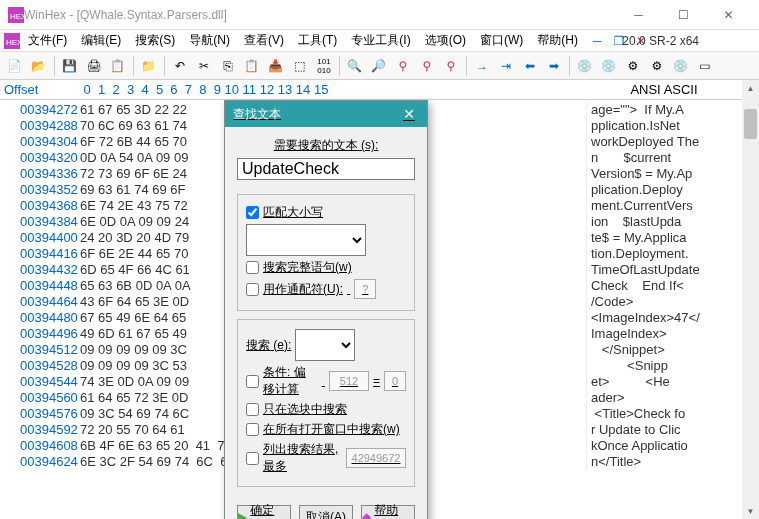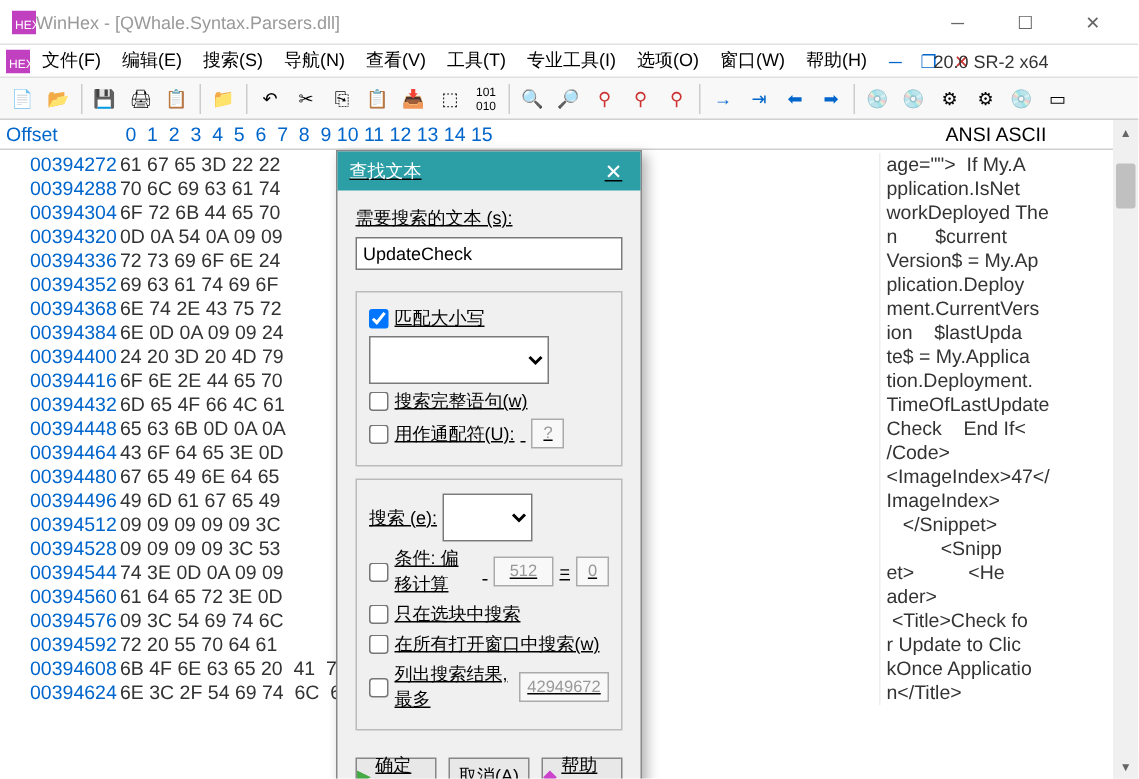--- a/index.html
+++ b/index.html
@@ -26,22 +26,22 @@
 .hexrow .bytes { flex: 1; color: #333; white-space: pre; }
 .hexrow .ascii { width: 156px; color: #333; white-space: pre; padding-left: 4px; border-left: 1px solid #eee; }
 .scrollbar { width: 17px; background: #f0f0f0; display: flex; flex-direction: column; }
 .scrollbar .arrow { height: 17px; background: #f0f0f0; display: flex; align-items: center; justify-content: center; color: #666; font-size: 8px; }
 .scrollbar .track { flex: 1; position: relative; }
 .scrollbar .thumb { position: absolute; left: 2px; right: 2px; top: 12px; height: 30px; background: #c0c0c0; border-radius: 2px; }
 .dialog { position: absolute; left: 224px; top: 100px; width: 204px; background: #f0f0f0; border: 1px solid #888; box-shadow: 3px 3px 8px rgba(0,0,0,0.3); text-decoration: underline; }
 .dialog-title { height: 26px; background: #2b9ea6; color: #fff; display: flex; align-items: center; padding: 0 8px; font-size: 12px; }
 .dialog-title .close { margin-left: auto; width: 20px; text-align: center; font-size: 14px; }
 .dialog-body { padding: 10px 12px; }
-.dlabel { font-size: 12px; margin-bottom: 4px; }
-.dinput { width: 100%; height: 22px; border: 1px solid #7a7a7a; background: #fff; padding: 0 4px; font-size: 12px; }
+.dlabel { font-size: 12px; margin-bottom: 4px; text-align: center; }
+.dinput { width: 100%; height: 22px; border: 1px solid #7a7a7a; background: #fff; padding: 0 4px; font-size: 16px; }
 .drow { display: flex; align-items: center; margin: 3px 0; font-size: 12px; gap: 4px; }
 .drow input[type=checkbox] { width: 13px; height: 13px; }
 .dgroup { border: 1px solid #bbb; padding: 6px 8px 8px; margin-top: 8px; }
 .dbtns { display: flex; gap: 8px; padding: 8px 12px 10px; justify-content: space-between; }
 .dbtn { flex:1; height: 24px; border: 1px solid #888; background: #e8e8e8; font-size: 12px; display: flex; align-items: center; justify-content: center; gap: 3px; }
 .dselect { border: 1px solid #7a7a7a; background: #fff; height: 20px; font-size: 12px; padding: 15px 2px; }
 .numbox { width: 40px; height: 20px; border: 1px solid #aaa; background: #f8f8f8; text-align: center; font-size: 11px; color: #999; }
 .logo-svg { width:16px; height:16px; }
 </style>
 </head>

